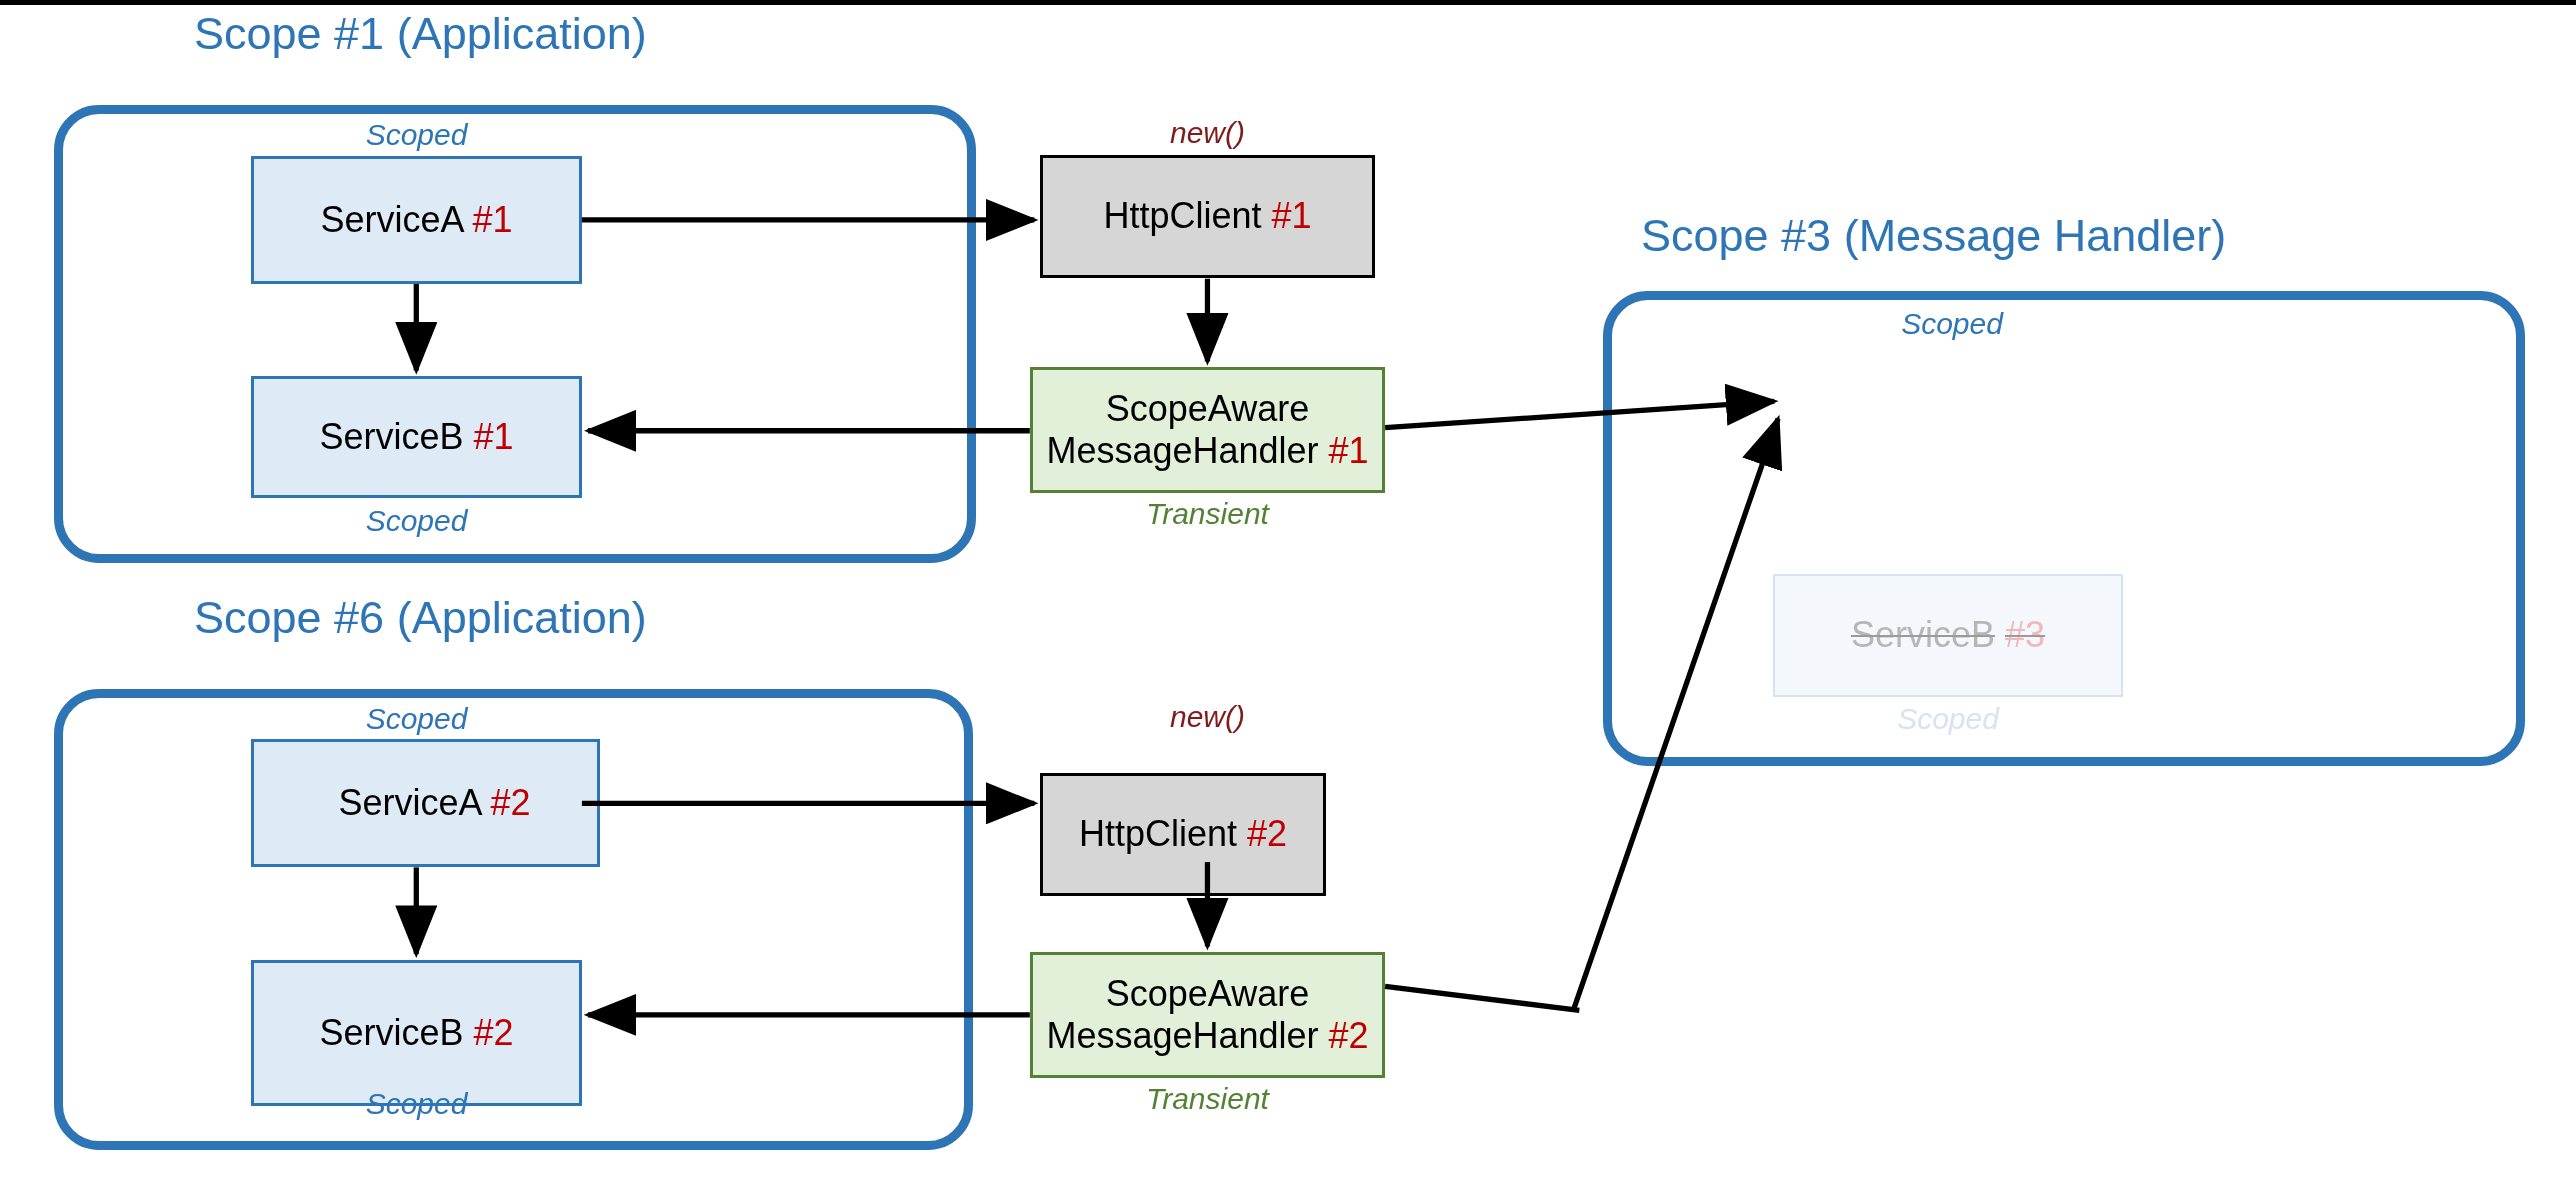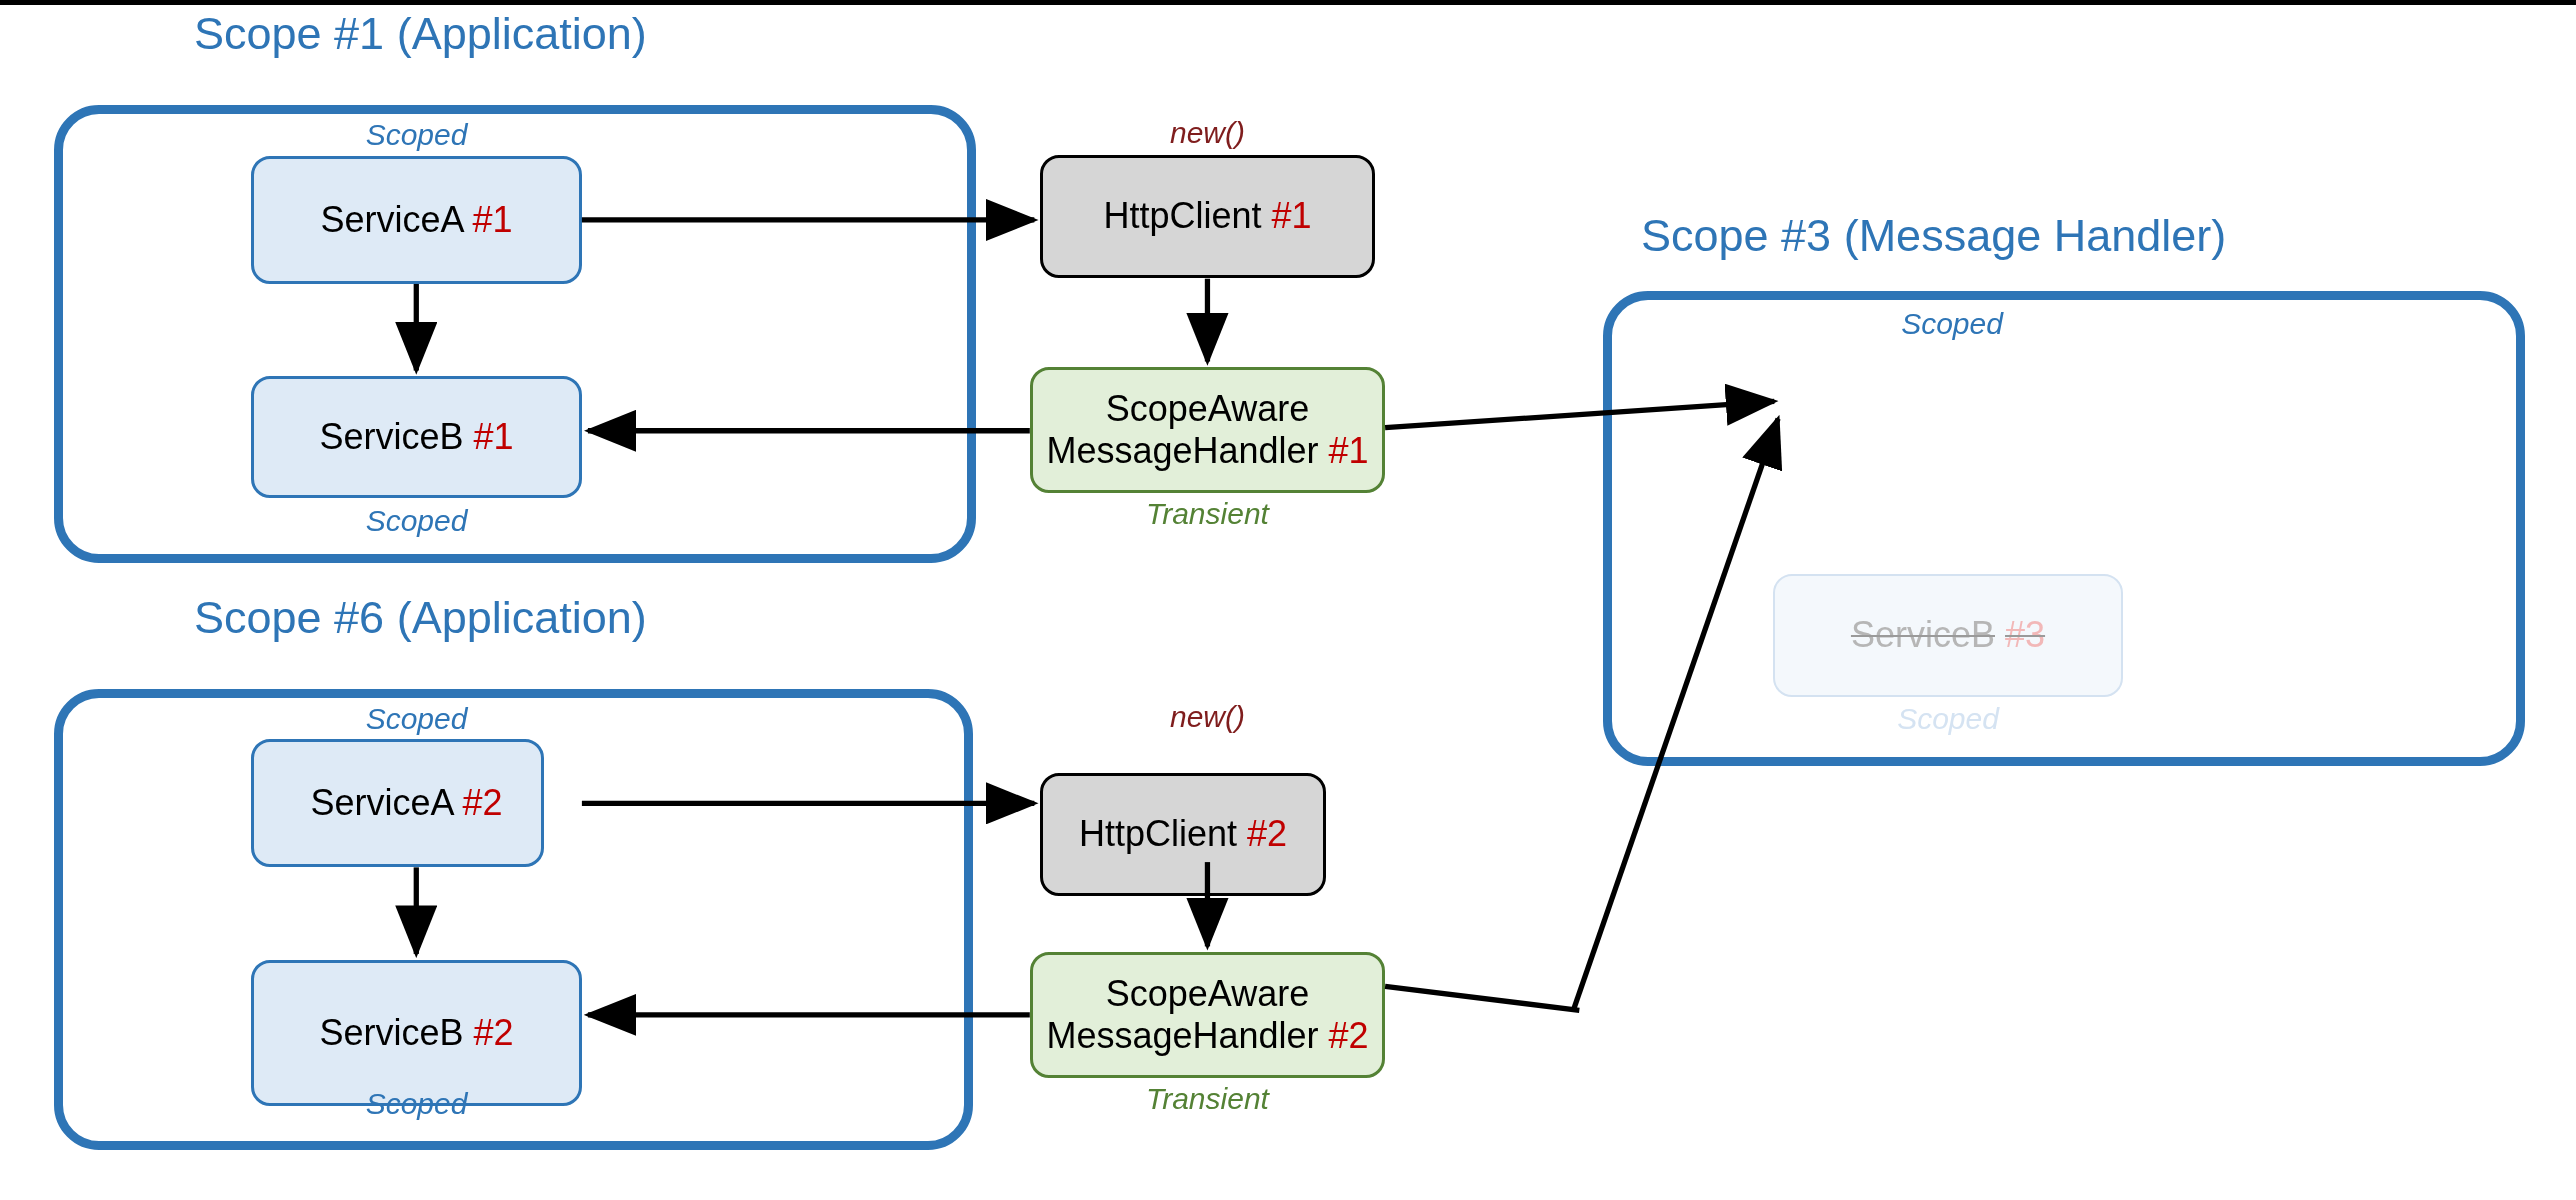--- a/index.html
+++ b/index.html
@@ -46,21 +46,20 @@
     box-sizing: border-box;
     display: flex;
     flex-direction: column;
     align-items: center;
     justify-content: center;
     text-align: left;
     font-size: 36px;
     line-height: 1.18;
     color: #000000;
     white-space: nowrap;
-    border-radius: 19px;
   }
   .node-blue {
     background: #DEEAF6;
     border: 3px solid #2E75B6;
   }
   .node-gray {
     background: #D6D6D6;
     border: 3.8px solid #000000;
   }
   .node-green {
@@ -161,21 +160,21 @@
     </div>
   </div>
 
   <div class="annot annot-faded" style="left:1773px; top:704px; width:350px;">Scoped</div>
 
   <div class="scope-title" style="left:194px; top:595px;">Scope #6 (Application)</div>
   <div class="scope-box" style="left:54px; top:689px; width:919px; height:461px;"></div>
 
   <div class="annot annot-blue" style="left:251px; top:704px; width:331px;">Scoped</div>
 
-  <div class="node node-blue" style="left:251px; top:739px; width:293px; height:128px;padding-left:18px;">
+  <div class="node node-blue" style="left:251px; top:739px; width:349px; height:128px;padding-left:18px;">
     <div>
       <span>ServiceA</span>
       <span class="num-red">#2</span>
     </div>
   </div>
 
   <div class="node node-blue" style="left:251px; top:960px; width:331px; height:146px;">
     <div>
       <span>ServiceB</span>
       <span class="num-red">#2</span>

